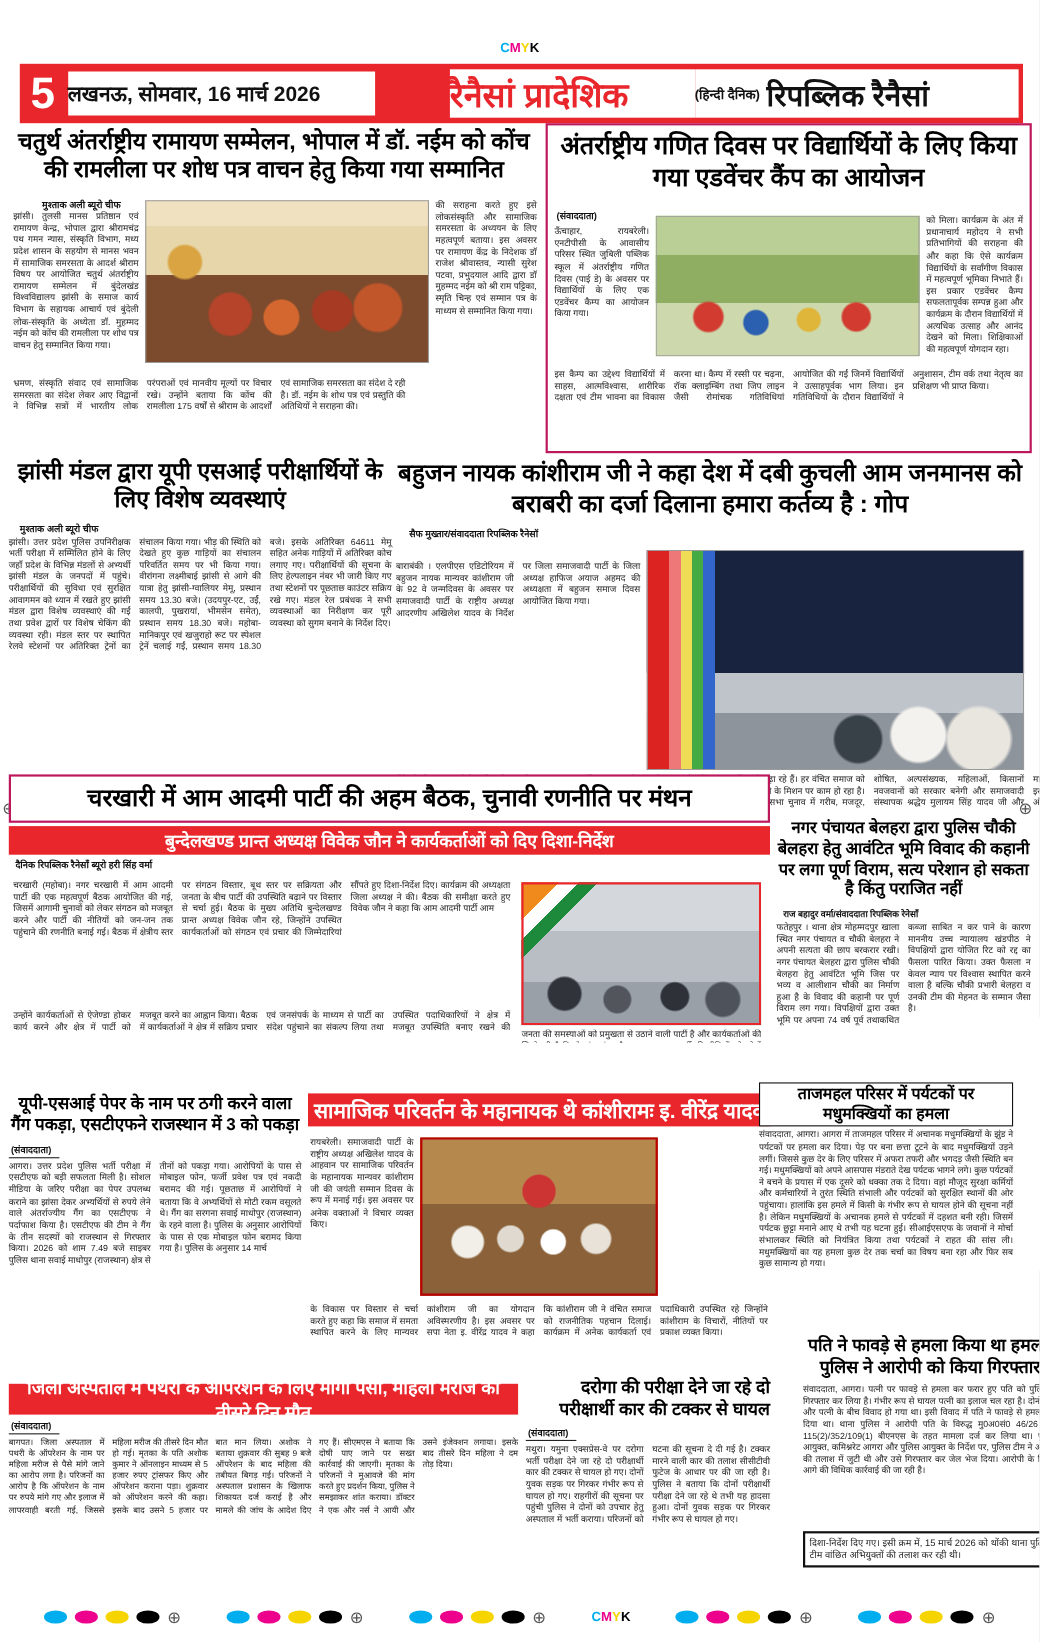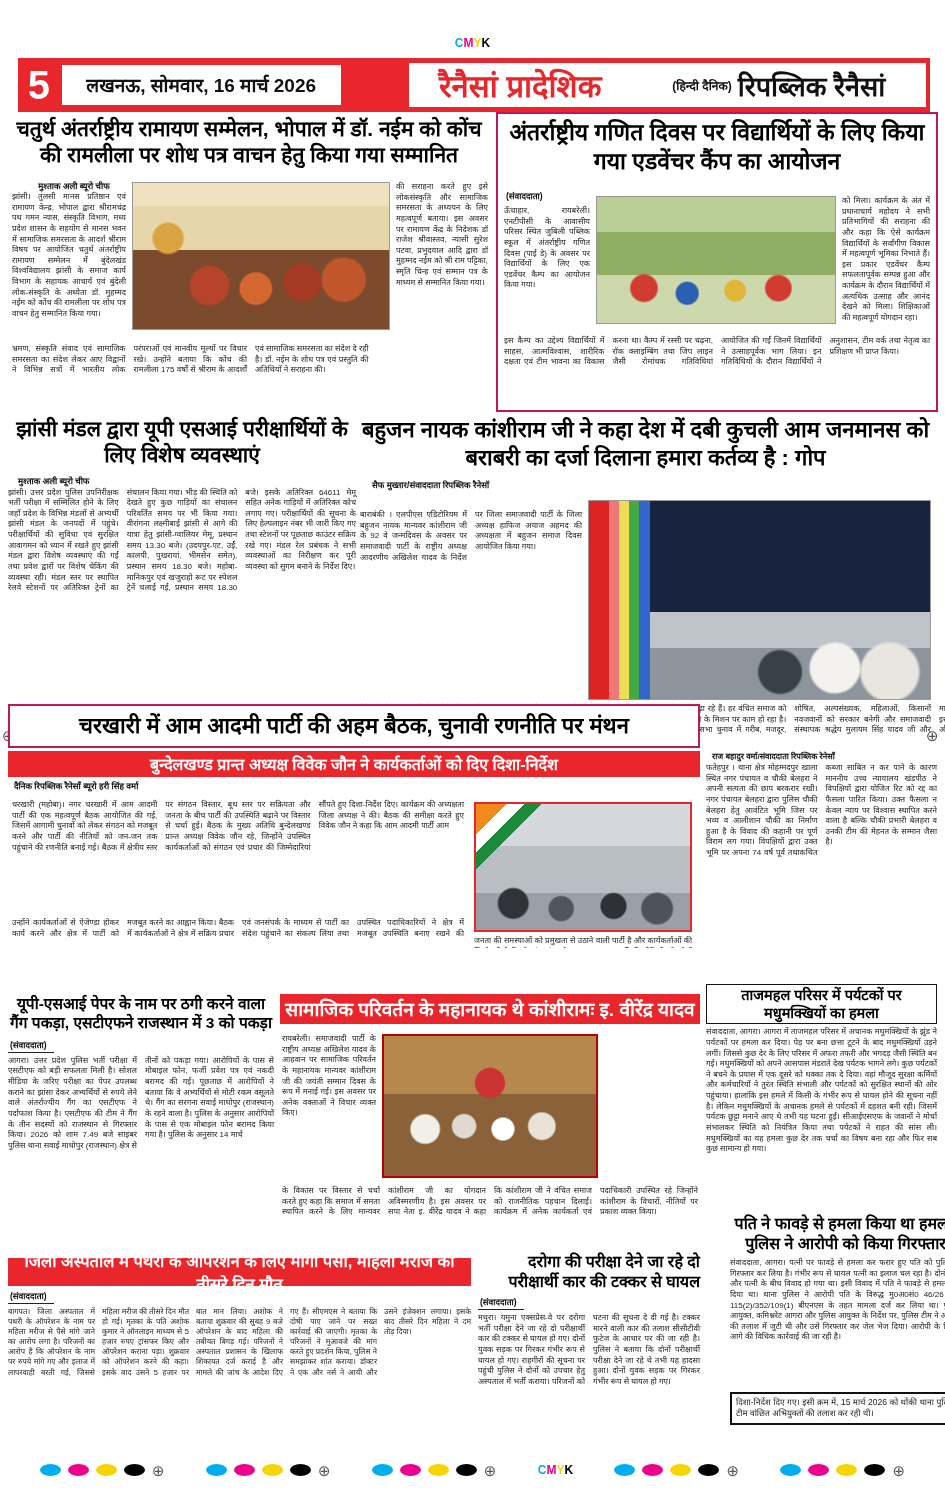--- a/index.html
+++ b/index.html
@@ -17,21 +17,21 @@
   .byline{font-size:8.5px;font-weight:bold;color:#111;}
   .photo{position:absolute;box-shadow:0 0 0 1px #9a9a9a inset;}
   .reg-row{display:flex;align-items:center;justify-content:space-between;}
   .reg-group{display:flex;align-items:center;gap:7px;}
   .reg-oval{width:21px;height:12px;border-radius:50%;display:inline-block;}
   .reg-target{font-size:15px;color:#555;line-height:1;}
   .cmyk-word{font-weight:bold;font-size:12px;letter-spacing:0;}
   .cmyk-word .c{color:#00aeef;} .cmyk-word .m{color:#ec008c;}
   .cmyk-word .y{color:#f5d400;} .cmyk-word .k{color:#000;}
   .masthead{background:#e8262b;display:flex;align-items:center;}
-  .white-pill{background:#fff;display:flex;align-items:center;justify-content:center;}
+  .white-pill{background:#fff;display:flex;align-items:center;}
   .rule-sep{border-top:1px solid #222;width:46px;margin:2px 0 3px 0;}
 </style>
 </head>
 <body>
 
 <div id="page">
 
   <div class="abs cmyk-word" style="left:0;top:36px;width:945px;text-align:center;"><span class="c">C</span><span class="m">M</span><span class="y">Y</span><span class="k">K</span></div>
 
   <div class="abs masthead" style="left:18px;top:58px;width:912px;height:54px;padding:0;">
@@ -118,20 +118,21 @@
         radial-gradient(circle at 40% 82%, #52565c 0 7%, transparent 8%),
         radial-gradient(circle at 64% 80%, #2e3238 0 7%, transparent 8%),
         radial-gradient(circle at 84% 82%, #4e525a 0 7%, transparent 8%),
         linear-gradient(135deg,#f08a1d 0 10%,#ffffff 10% 15%,#1c8a3a 15% 20%,transparent 20%),
         linear-gradient(180deg,#d4d8dd 0 34%,#b9bec5 34% 70%,#9aa0a8 70% 100%);" title="आम आदमी पार्टी की बैठक का दृश्य"></div>
     <div class="abs jtext" style="left:466px;top:232px;width:218px;height:12px;overflow:hidden;">जनता की समस्याओं को प्रमुखता से उठाने वाली पार्टी है और कार्यकर्ताओं की जिम्मेदारी है कि वे गांव-गांव और घर-घर जाकर पार्टी की नीतियों को लोगों तक पहुंचाएं। उन्होंने कहा कि आगामी चुनावों को देखते हुए संगठन की मजबूती अत्यंत आवश्यक है।</div>
     <div class="abs jtext cols4" style="left:4px;top:214px;width:452px;height:28px;overflow:hidden;">उन्होंने कार्यकर्ताओं से ऐजेण्डा होकर कार्य करने और क्षेत्र में पार्टी को मजबूत करने का आह्वान किया। बैठक में कार्यकर्ताओं ने क्षेत्र में सक्रिय प्रचार एवं जनसंपर्क के माध्यम से पार्टी का संदेश पहुंचाने का संकल्प लिया तथा उपस्थित पदाधिकारियों ने क्षेत्र में मजबूत उपस्थिति बनाए रखने की अपील की गई।</div>
   </div>
 
   <div class="abs" style="left:706px;top:744px;width:231px;height:246px;">
+    <div class="hl" style="font-size:15px;">नगर पंचायत बेलहरा द्वारा पुलिस चौकी बेलहरा हेतु आवंटित भूमि विवाद की कहानी पर लगा पूर्ण विराम, सत्य परेशान हो सकता है किंतु पराजित नहीं</div>
     <div class="byline" style="margin:6px 0 2px 6px;font-size:8px;">राज बहादुर वर्मा/संवाददाता रिपब्लिक रेनेसाँ</div>
     <div class="jtext cols2" style="height:160px;">फतेहपुर । थाना क्षेत्र मोहम्मदपुर खाला स्थित नगर पंचायत व चौकी बेलहरा ने अपनी सत्यता की छाप बरकरार रखी। नगर पंचायत बेलहरा द्वारा पुलिस चौकी बेलहरा हेतु आवंटित भूमि जिस पर भव्य व आलीशान चौकी का निर्माण हुआ है के विवाद की कहानी पर पूर्ण विराम लग गया। विपक्षियों द्वारा उक्त भूमि पर अपना 74 वर्ष पूर्व तथाकथित कब्जा साबित न कर पाने के कारण माननीय उच्च न्यायालय खंडपीठ ने विपक्षियों द्वारा योजित रिट को रद्द का फैसला पारित किया। उक्त फैसला न केवल न्याय पर विश्वास स्थापित करने वाला है बल्कि चौकी प्रभारी बेलहरा व उनकी टीम की मेहनत के सम्मान जैसा है।</div>
   </div>
 
   <div class="abs" style="left:8px;top:994px;width:266px;height:262px;">
     <div class="hl" style="font-size:15.5px;">यूपी-एसआई पेपर के नाम पर ठगी करने वाला गैंग पकड़ा, एसटीएफने राजस्थान में 3 को पकड़ा</div>
     <div class="byline" style="margin:6px 0 0 2px;">(संवाददाता)</div>
     <div class="rule-sep"></div>
     <div class="jtext cols2" style="height:190px;">आगरा। उत्तर प्रदेश पुलिस भर्ती परीक्षा में एसटीएफ को बड़ी सफलता मिली है। सोशल मीडिया के जरिए परीक्षा का पेपर उपलब्ध कराने का झांसा देकर अभ्यर्थियों से रुपये लेने वाले अंतर्राज्यीय गैंग का एसटीएफ ने पर्दाफाश किया है। एसटीएफ की टीम ने गैंग के तीन सदस्यों को राजस्थान से गिरफ्तार किया। 2026 को शाम 7.49 बजे साइबर पुलिस थाना सवाई माधोपुर (राजस्थान) क्षेत्र से तीनों को पकड़ा गया। आरोपियों के पास से मोबाइल फोन, फर्जी प्रवेश पत्र एवं नकदी बरामद की गई। पूछताछ में आरोपियों ने बताया कि वे अभ्यर्थियों से मोटी रकम वसूलते थे। गैंग का सरगना सवाई माधोपुर (राजस्थान) के रहने वाला है। पुलिस के अनुसार आरोपियों के पास से एक मोबाइल फोन बरामद किया गया है। पुलिस के अनुसार 14 मार्च</div>
   </div>
@@ -144,21 +145,21 @@
     <div class="photo" style="left:102px;top:40px;width:216px;height:144px;box-shadow:0 0 0 2px #b00 inset;background:
         radial-gradient(circle at 20% 66%, #f2efe9 0 7%, transparent 8%),
         radial-gradient(circle at 38% 64%, #dfd9cf 0 7%, transparent 8%),
         radial-gradient(circle at 56% 66%, #ffffff 0 7%, transparent 8%),
         radial-gradient(circle at 74% 64%, #e8e2d8 0 7%, transparent 8%),
         radial-gradient(circle at 50% 34%, #c33 0 10%, transparent 11%),
         linear-gradient(180deg,#b5894e 0 42%,#8a6138 42% 100%);" title="सम्मान दिवस कार्यक्रम का दृश्य"></div>
     <div class="abs jtext cols4" style="left:2px;top:192px;width:416px;height:64px;">के विकास पर विस्तार से चर्चा करते हुए कहा कि समाज में समता स्थापित करने के लिए मान्यवर कांशीराम जी का योगदान अविस्मरणीय है। इस अवसर पर सपा नेता इ. वीरेंद्र यादव ने कहा कि कांशीराम जी ने वंचित समाज को राजनीतिक पहचान दिलाई। कार्यक्रम में अनेक कार्यकर्ता एवं पदाधिकारी उपस्थित रहे जिन्होंने कांशीराम के विचारों, नीतियों पर प्रकाश व्यक्त किया।</div>
   </div>
 
-  <div class="abs" style="left:706px;top:984px;width:231px;height:226px;">
+  <div class="abs" style="left:690px;top:984px;width:231px;height:226px;">
     <div class="blackbox" style="border-width:1px;padding:1px 2px;">
       <div class="hl" style="font-size:14.5px;">ताजमहल परिसर में पर्यटकों पर मधुमक्खियों का हमला</div>
     </div>
     <div class="jtext" style="margin-top:3px;height:192px;">संवाददाता, आगरा। आगरा में ताजमहल परिसर में अचानक मधुमक्खियों के झुंड ने पर्यटकों पर हमला कर दिया। पेड़ पर बना छत्ता टूटने के बाद मधुमक्खियों उड़ने लगीं। जिससे कुछ देर के लिए परिसर में अफरा तफरी और भगदड़ जैसी स्थिति बन गई। मधुमक्खियों को अपने आसपास मंडराते देख पर्यटक भागने लगे। कुछ पर्यटकों ने बचने के प्रयास में एक दूसरे को धक्का तक दे दिया। वहां मौजूद सुरक्षा कर्मियों और कर्मचारियों ने तुरंत स्थिति संभाली और पर्यटकों को सुरक्षित स्थानों की ओर पहुंचाया। हालांकि इस हमले में किसी के गंभीर रूप से घायल होने की सूचना नहीं है। लेकिन मधुमक्खियों के अचानक हमले से पर्यटकों में दहशत बनी रही। जिसमें पर्यटक छुट्टा मनाने आए थे तभी यह घटना हुई। सीआईएसएफ के जवानों ने मोर्चा संभालकर स्थिति को नियंत्रित किया तथा पर्यटकों ने राहत की सांस ली। मधुमक्खियों का यह हमला कुछ देर तक चर्चा का विषय बना रहा और फिर सब कुछ सामान्य हो गया।</div>
   </div>
 
   <div class="abs" style="left:730px;top:1214px;width:231px;height:232px;">
     <div class="hl" style="font-size:16px;">पति ने फावड़े से हमला किया था हमला, पुलिस ने आरोपी को किया गिरफ्तार</div>
     <div class="jtext" style="margin-top:4px;height:130px;">संवाददाता, आगरा। पत्नी पर फावड़े से हमला कर फरार हुए पति को पुलिस ने गिरफ्तार कर लिया है। गंभीर रूप से घायल पत्नी का इलाज चल रहा है। दोनों पति और पत्नी के बीच विवाद हो गया था। इसी विवाद में पति ने फावड़े से हमला कर दिया था। थाना पुलिस ने आरोपी पति के विरुद्ध मु0अ0सं0 46/26 धारा 115(2)/352/109(1) बीएनएस के तहत मामला दर्ज कर लिया था। पुलिस आयुक्त, कमिश्नरेट आगरा और पुलिस आयुक्त के निर्देश पर, पुलिस टीम ने आरोपी की तलाश में जुटी थी और उसे गिरफ्तार कर जेल भेज दिया। आरोपी के विरुद्ध आगे की विधिक कार्रवाई की जा रही है।</div>
     <div class="blackbox jtext" style="margin-top:4px;padding:3px 4px;font-size:8.5px;">दिशा-निर्देश दिए गए। इसी क्रम में, 15 मार्च 2026 को थोंकी थाना पुलिस टीम वांछित अभियुक्तों की तलाश कर रही थी।</div>

